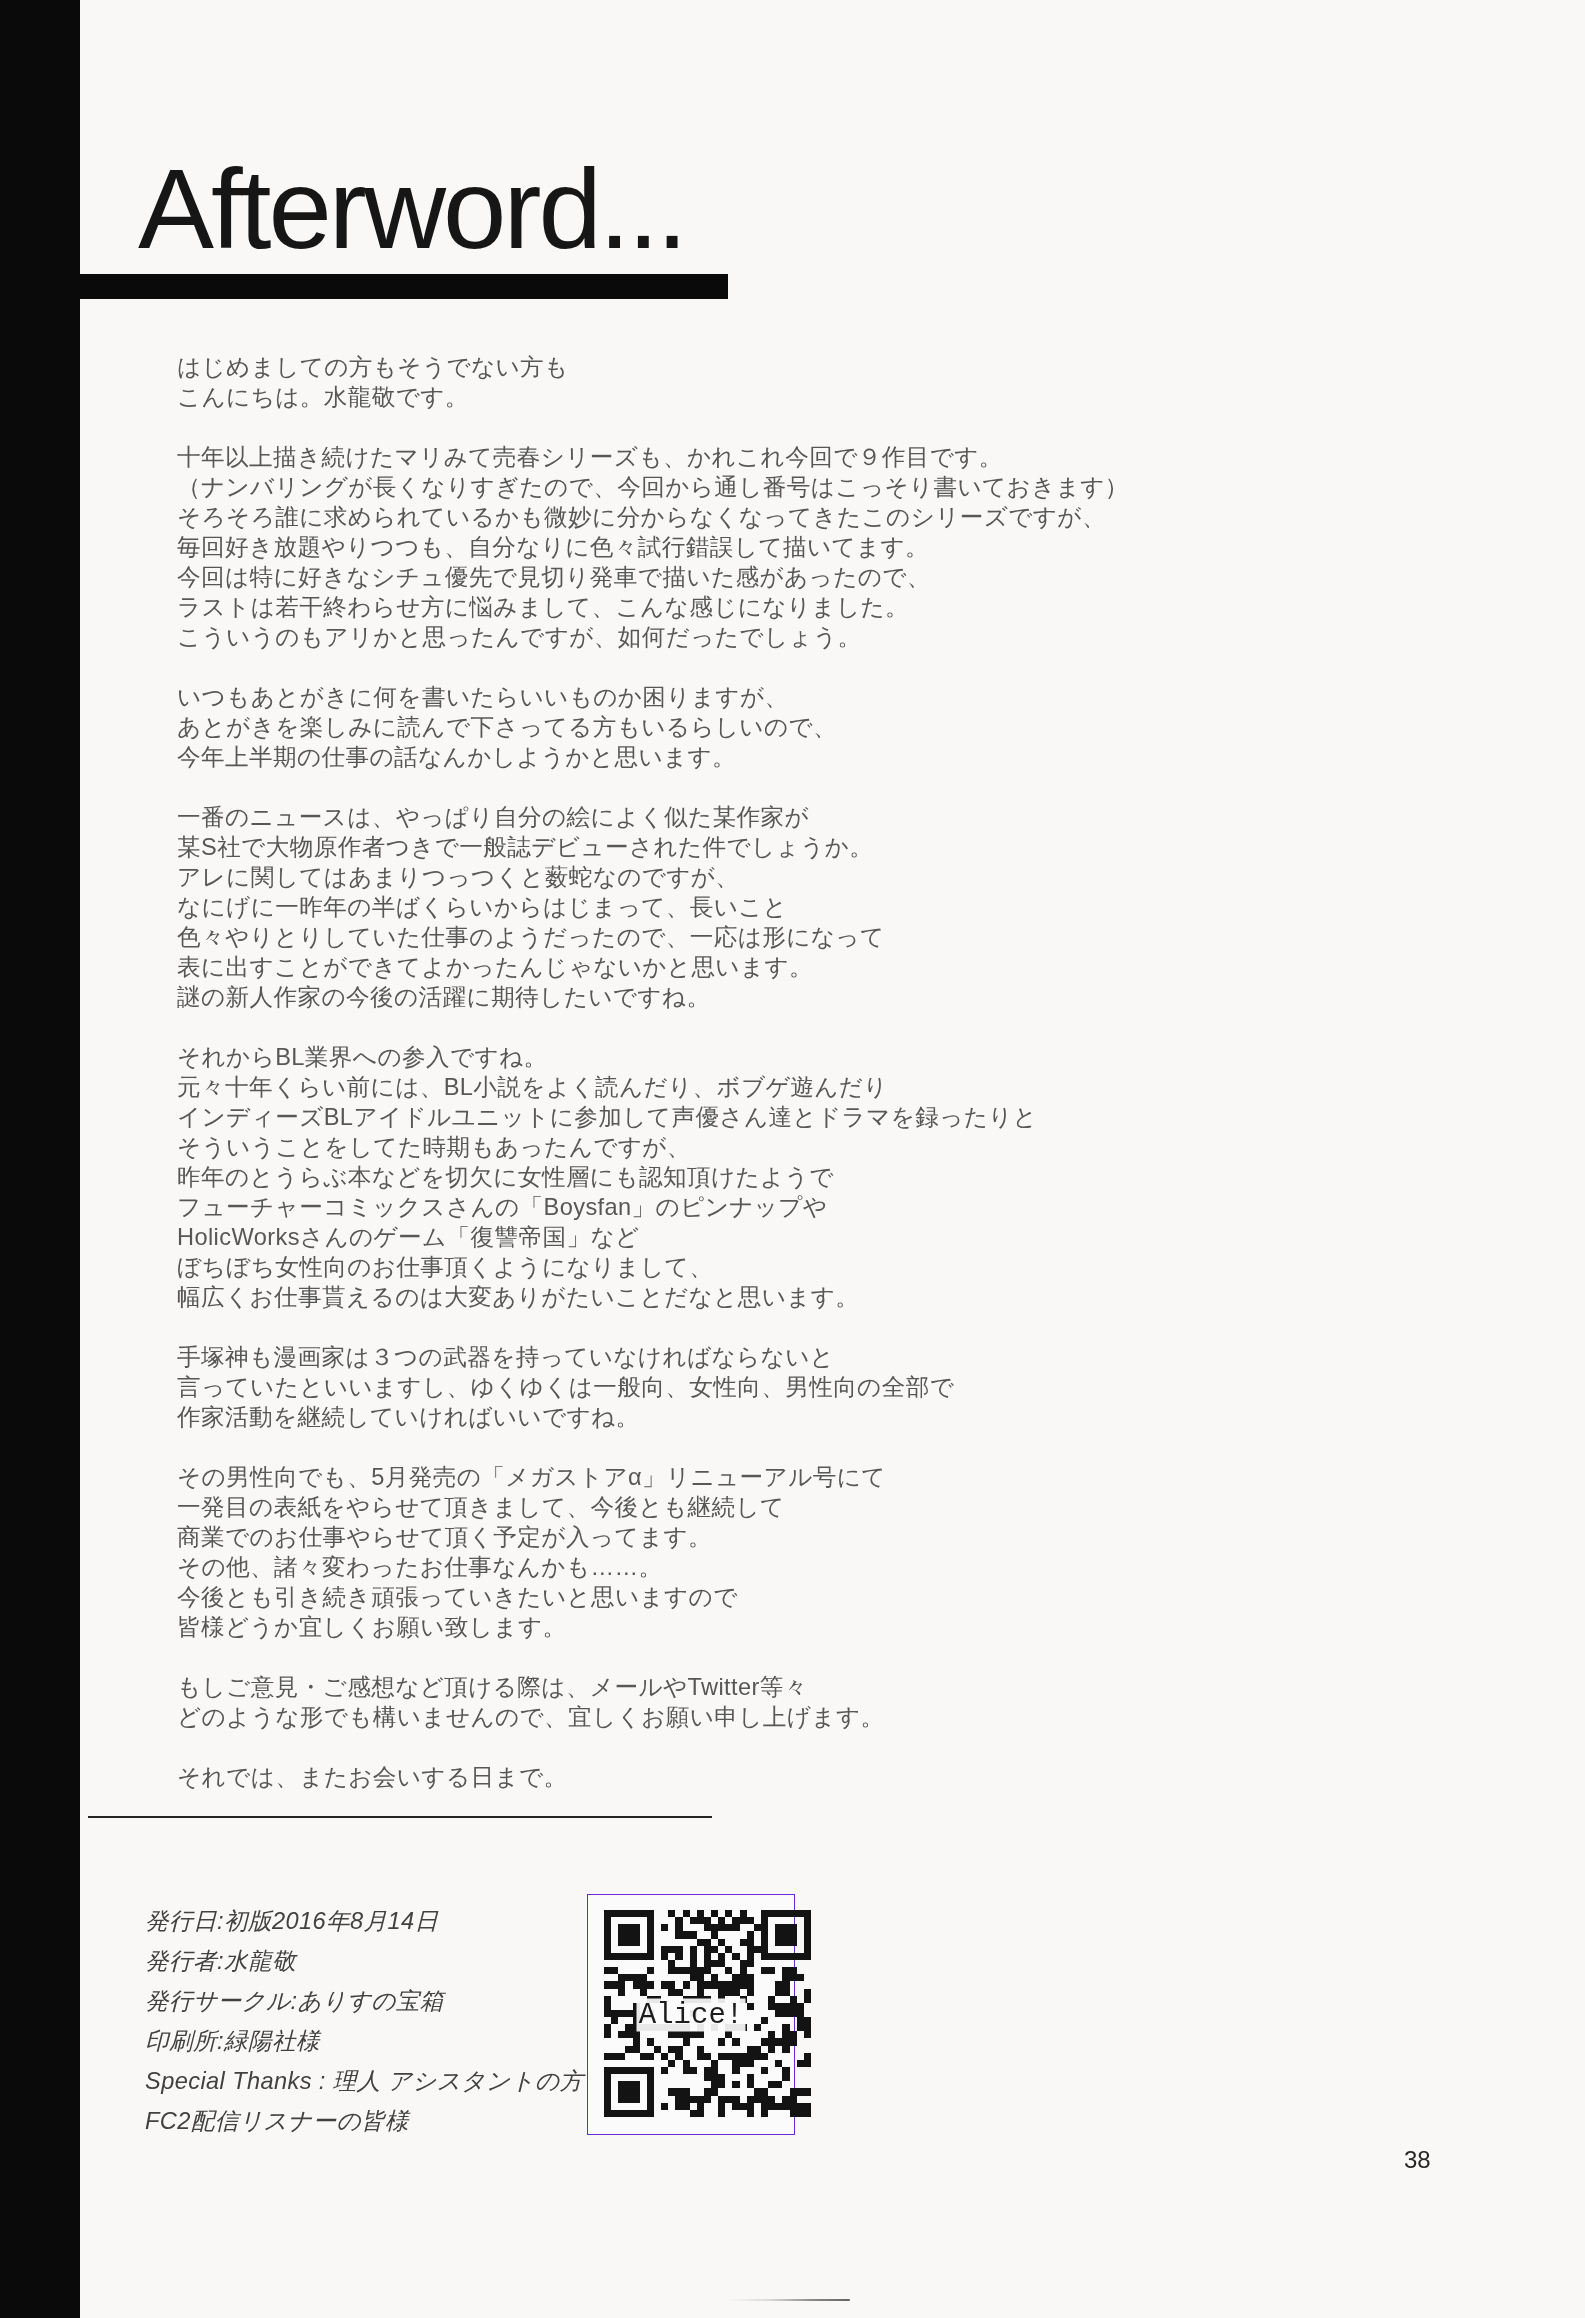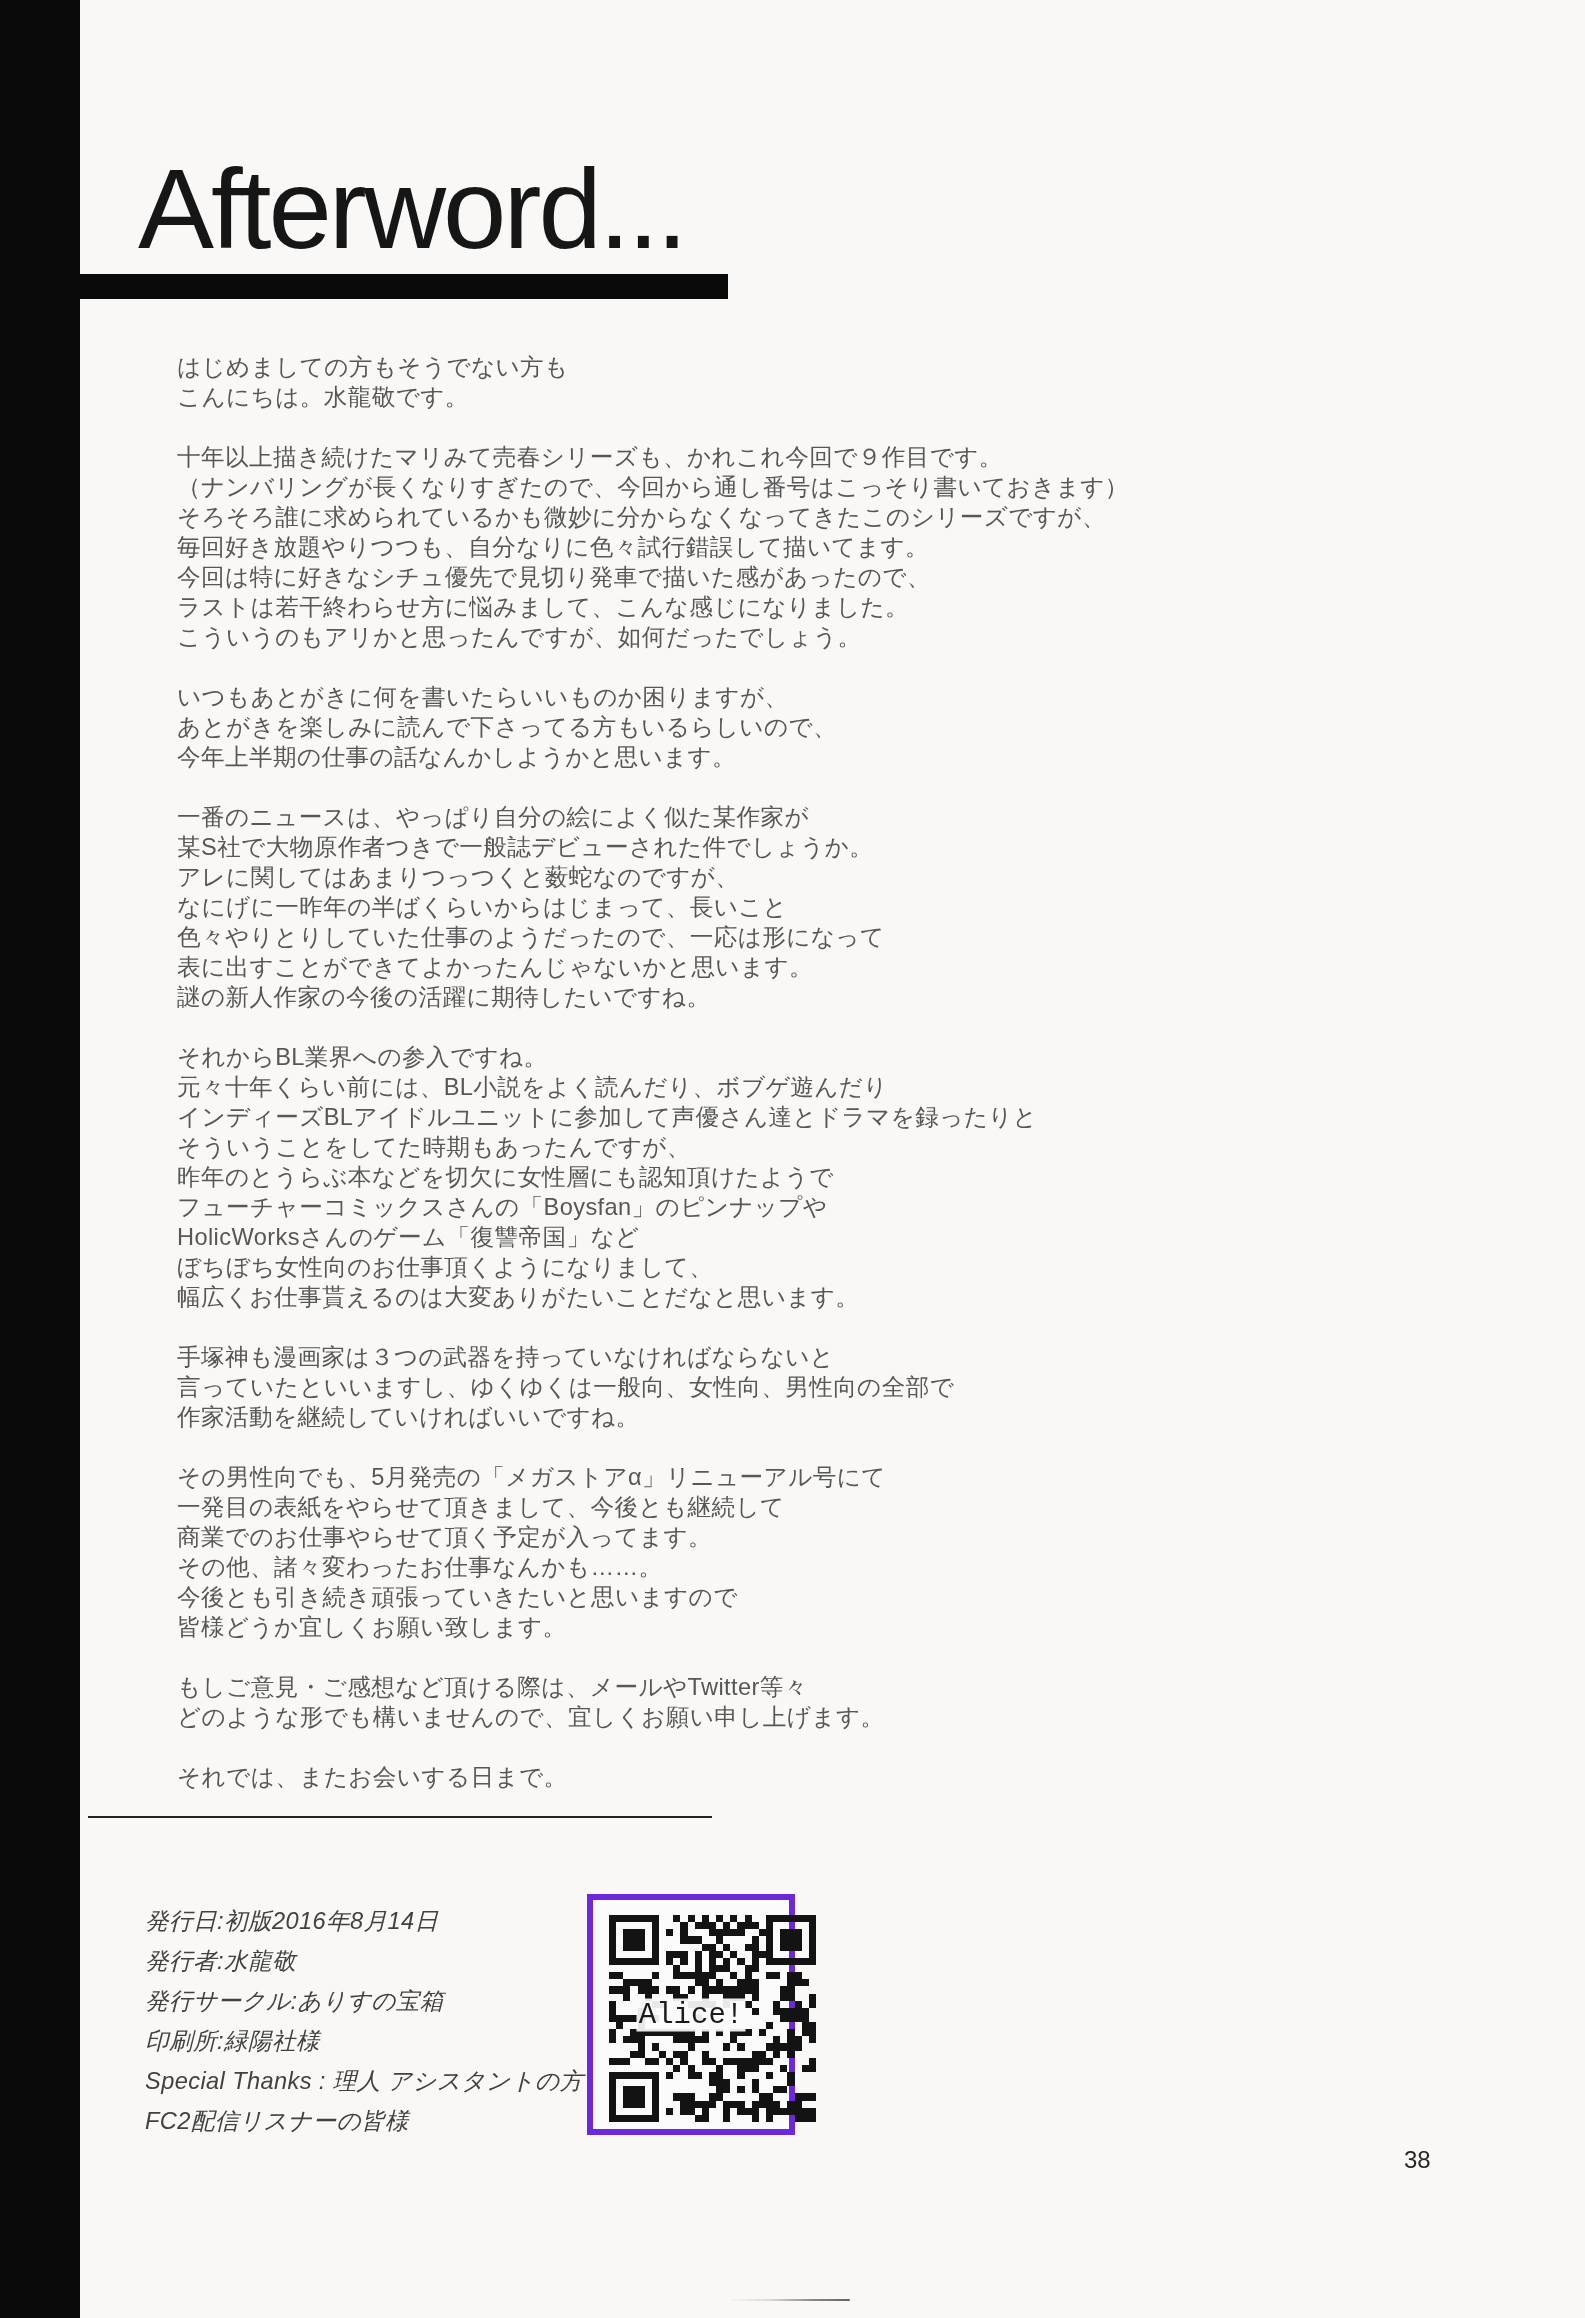--- a/index.html
+++ b/index.html
@@ -63,21 +63,21 @@
   }
   .website-url {
     margin-top: 42px;
     font-size: 23.6px;
     color: var(--colophon, #414141);
   }
   .qr-box {
     position: absolute;
     left: 587px; top: 1894px;
     width: 208px; height: 241px;
-    border: 6px solid #6d28d9;
+    border: 1px solid #6d28d9;
     background: #fbfbfb;
     box-sizing: border-box;
   }
   .qr-box svg {
     position: absolute;
     left: 16px; top: 14.5px;
     display: block;
   }
   .qr-label {
     position: absolute;

